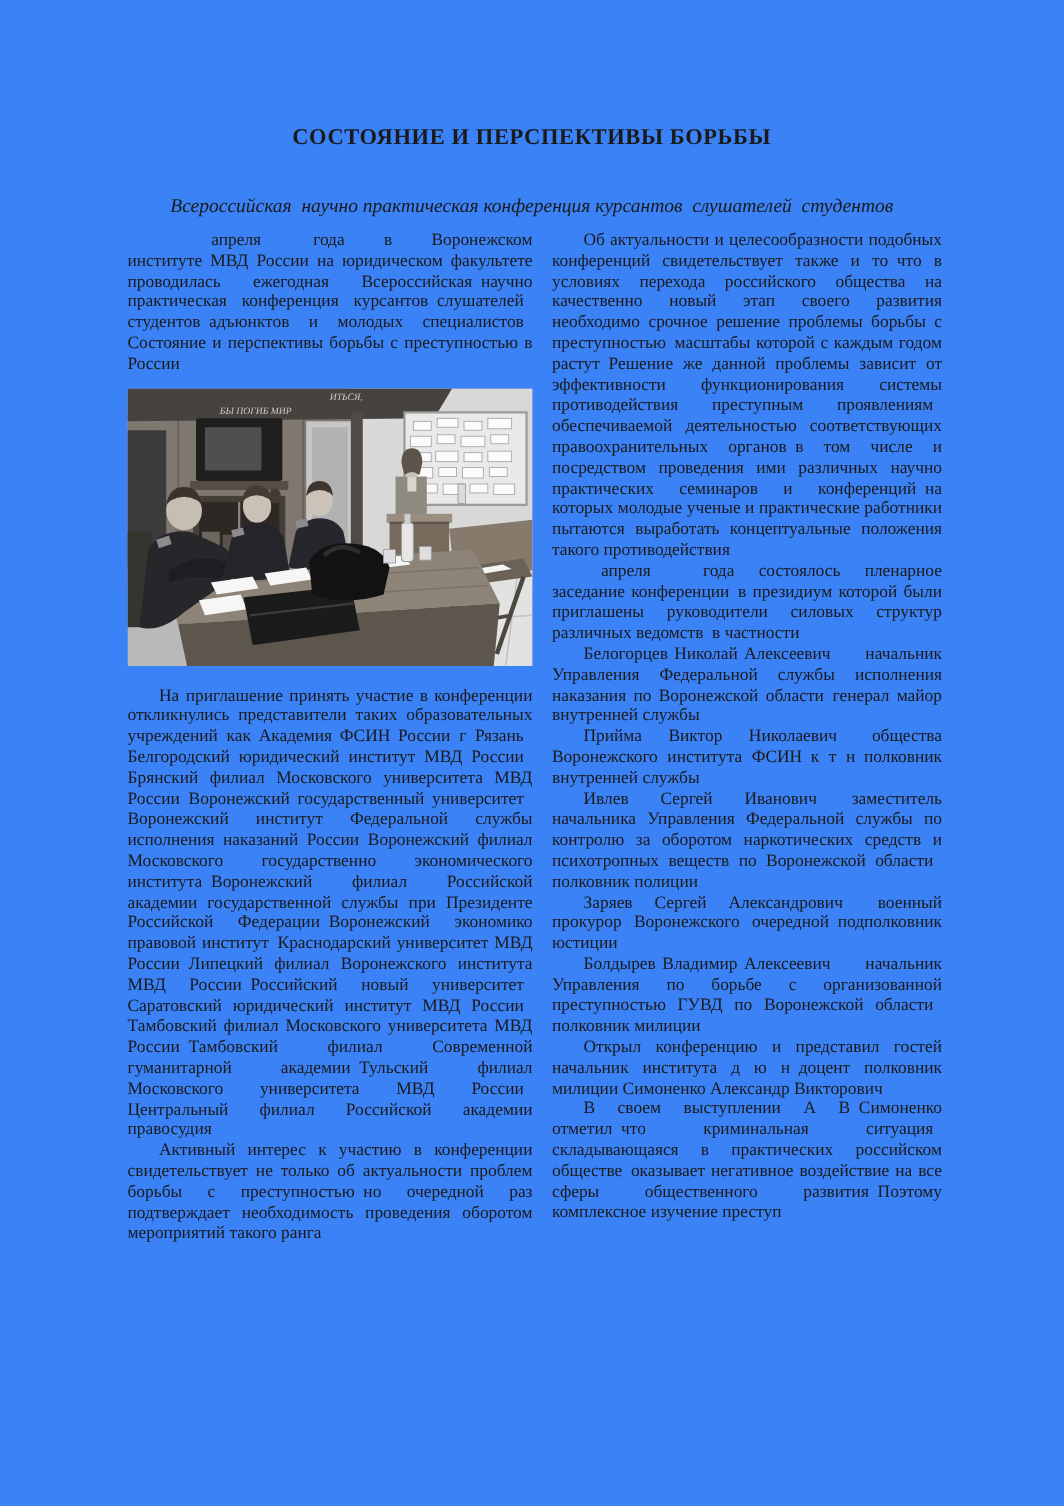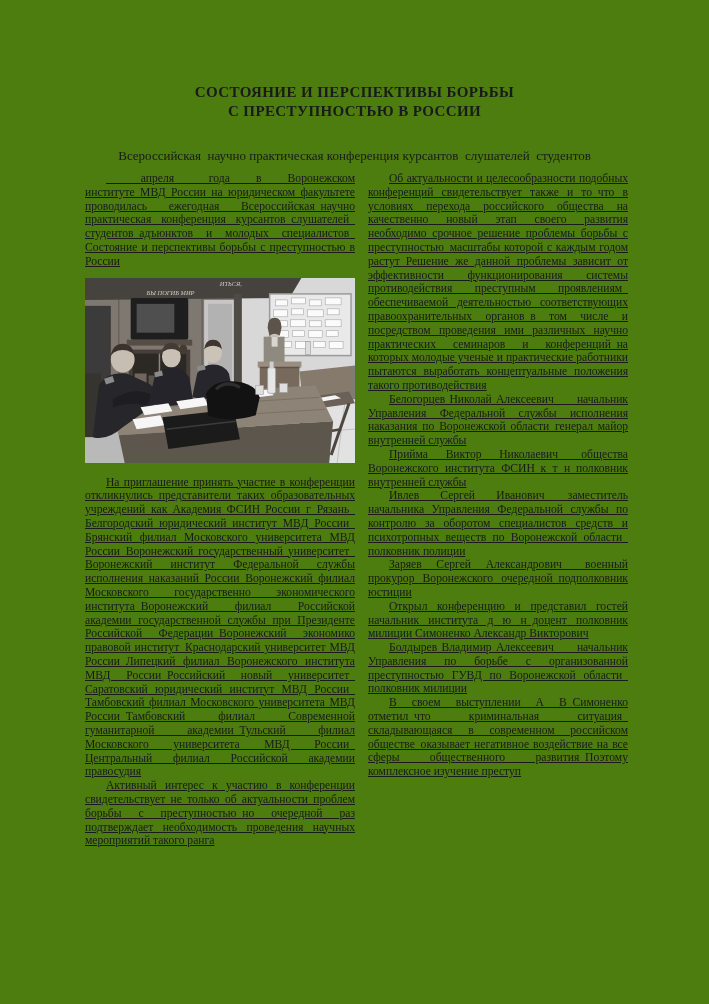--- a/index.html
+++ b/index.html
@@ -1,60 +1,59 @@
 <!DOCTYPE html>
 <html lang="ru"><head>
 <meta charset="utf-8">
 <style>
   html, body { margin: 0; padding: 0; background: #ffffff; }
   .page {
     position: relative;
     width: 709px;
     height: 1004px;
-    background: #4d7c0f;
+    background: #3b82f6;
     overflow: hidden;
     font-family: "Liberation Serif", "DejaVu Serif", serif;
     color: #1a1a1a;
   }
   .doc-title {
     margin: 83px 40px 0 40px;
     text-align: center;
     font-weight: bold;
     font-size: 15px;
     line-height: 19px;
     letter-spacing: 0.4px;
   }
   .doc-subtitle {
     margin: 26px 30px 0 30px;
     text-align: center;
+    font-style: italic;
     font-size: 13px;
     line-height: 17px;
   }
   .columns {
     display: flex;
     gap: 13px;
     margin: 8px 0 0 85px;
     width: 543px;
-    text-decoration: underline;
   }
   .col { text-align: justify; font-size: 11.6px; line-height: 13.8px; }
   .col-left  { width: 270px; }
   .col-right { width: 260px; }
   .col p { margin: 0; text-indent: 21px; }
   .photo-wrap { width: 270px; height: 185px; margin: 9px 0 13px 0; }
   .photo-wrap svg { display: block; width: 270px; height: 185px; }
 </style>
 </head>
 <body>
 
 <div class="page">
 
   <div class="doc-title">
     <div>СОСТОЯНИЕ И ПЕРСПЕКТИВЫ БОРЬБЫ</div>
-    <div>С ПРЕСТУПНОСТЬЮ В РОССИИ</div>
   </div>
 
   <div class="doc-subtitle">
     <div>Всероссийская научно практическая конференция курсантов слушателей студентов</div>
   </div>
 
   <div class="columns">
 
     <div class="col col-left">
       <div id="left-top">
@@ -207,29 +206,30 @@
             <rect x="184" y="90" width="8" height="26" rx="2" fill="#e6e6e6" stroke="#9a9a9a" stroke-width="0.7"></rect>
             <rect x="186" y="84" width="4" height="7" fill="#cfcfcf"></rect>
             <rect x="172" y="108" width="8" height="9" fill="#dedede" stroke="#a0a0a0" stroke-width="0.6"></rect>
             <rect x="196" y="106" width="8" height="9" fill="#dedede" stroke="#a0a0a0" stroke-width="0.6"></rect>
           </g>
         </svg>
       </div>
 
       <div id="left-bottom">
           <p>На приглашение принять участие в конференции откликнулись представители таких образовательных учреждений как Академия ФСИН России г Рязань Белгородский юридический институт МВД России Брянский филиал Московского университета МВД России Воронежский государственный университет Воронежский институт Федеральной службы исполнения наказаний России Воронежский филиал Московского государственно экономического института Воронежский филиал Российской академии государственной службы при Президенте Российской Федерации Воронежский экономико правовой институт Краснодарский университет МВД России Липецкий филиал Воронежского института МВД России Российский новый университет Саратовский юридический институт МВД России Тамбовский филиал Московского университета МВД России Тамбовский филиал Современной гуманитарной академии Тульский филиал Московского университета МВД России Центральный филиал Российской академии правосудия</p>
-          <p>Активный интерес к участию в конференции свидетельствует не только об актуальности проблем борьбы с преступностью но очередной раз подтверждает необходимость проведения научных мероприятий такого ранга</p>
+          <p>Активный интерес к участию в конференции свидетельствует не только об актуальности проблем борьбы с преступностью но очередной раз подтверждает необходимость проведения оборотом мероприятий такого ранга</p>
         </div>
     </div>
 
     <div class="col col-right" id="right-col">
         <p>Об актуальности и целесообразности подобных конференций свидетельствует также и то что в условиях перехода российского общества на качественно новый этап своего развития необходимо срочное решение проблемы борьбы с преступностью масштабы которой с каждым годом растут Решение же данной проблемы зависит от эффективности функционирования системы противодействия преступным проявлениям обеспечиваемой деятельностью соответствующих правоохранительных органов в том числе и посредством проведения ими различных научно практических семинаров и конференций на которых молодые ученые и практические работники пытаются выработать концептуальные положения такого противодействия</p>
+        <p> апреля   года состоялось пленарное заседание конференции в президиум которой были приглашены руководители силовых структур различных ведомств в частности</p>
         <p>Белогорцев Николай Алексеевич  начальник Управления Федеральной службы исполнения наказания по Воронежской области генерал майор внутренней службы</p>
         <p>Прийма Виктор Николаевич  общества Воронежского института ФСИН к т н полковник внутренней службы</p>
-        <p>Ивлев Сергей Иванович  заместитель начальника Управления Федеральной службы по контролю за оборотом специалистов средств и психотропных веществ по Воронежской области полковник полиции</p>
+        <p>Ивлев Сергей Иванович  заместитель начальника Управления Федеральной службы по контролю за оборотом наркотических средств и психотропных веществ по Воронежской области полковник полиции</p>
         <p>Заряев Сергей Александрович  военный прокурор Воронежского очередной подполковник юстиции</p>
+        <p>Болдырев Владимир Алексеевич  начальник Управления по борьбе с организованной преступностью ГУВД по Воронежской области полковник милиции</p>
         <p>Открыл конференцию и представил гостей начальник института д ю н доцент полковник милиции Симоненко Александр Викторович</p>
-        <p>Болдырев Владимир Алексеевич  начальник Управления по борьбе с организованной преступностью ГУВД по Воронежской области полковник милиции</p>
-        <p>В своем выступлении А В Симоненко отметил что криминальная ситуация складывающаяся в современном российском обществе оказывает негативное воздействие на все сферы общественного развития Поэтому комплексное изучение преступ</p>
+        <p>В своем выступлении А В Симоненко отметил что криминальная ситуация складывающаяся в практических российском обществе оказывает негативное воздействие на все сферы общественного развития Поэтому комплексное изучение преступ</p>
       </div>
 
   </div>
 </div>
 
 </body></html>

